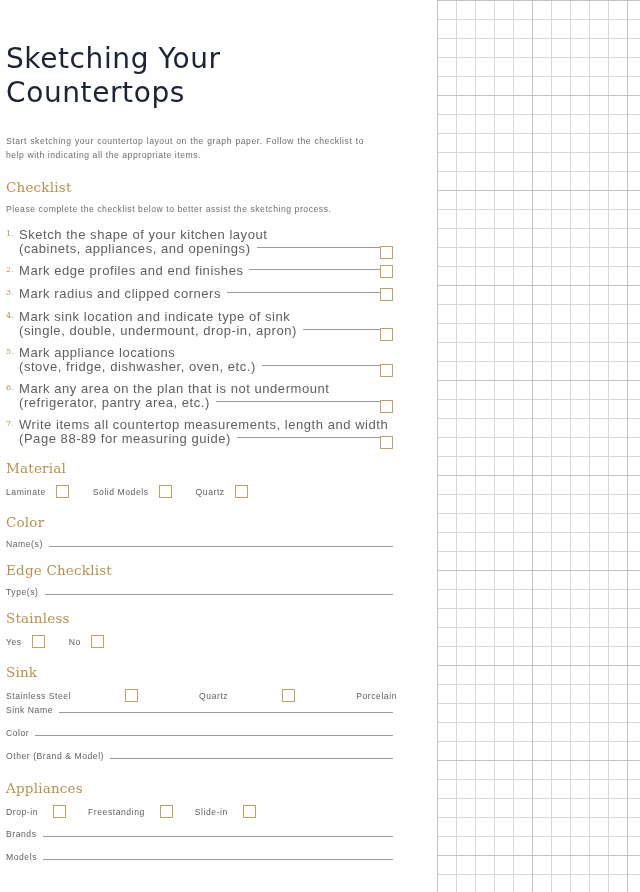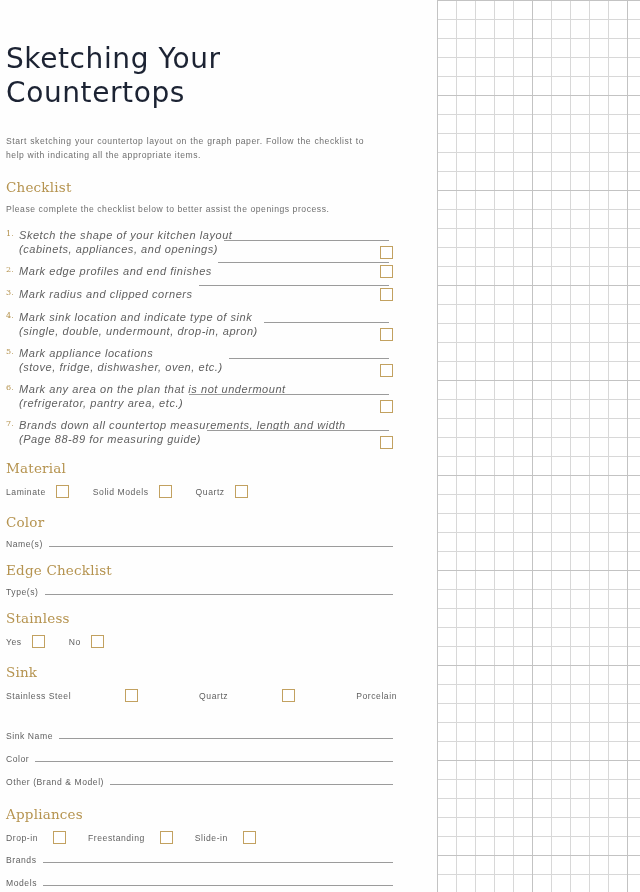--- a/index.html
+++ b/index.html
@@ -91,34 +91,33 @@
     font-size: 8px;
     color: #b5934f;
     width: 13px;
     flex: 0 0 13px;
     padding-top: 1px;
     letter-spacing: 0.2px;
   }
 
   .cl-body {
     flex: 1 1 auto;
-    font-size: 11px;
+    font-size: 13px;
     line-height: 14px;
     color: #5f5f5f;
     letter-spacing: 0.55px;
     position: relative;
     padding-right: 4px;
-    font-style: italic;
   }
 
   .cl-line1 { display: block; }
 
   .cl-line2 {
     display: flex;
-    align-items: flex-start;
+    align-items: center;
   }
 
   .cl-tail {
     flex: 0 0 auto;
     white-space: pre;
   }
 
   .rule {
     flex: 1 1 auto;
     border-bottom: 1px solid #9b9b9b;
@@ -209,21 +208,21 @@
 <div class="page">
 
   <div class="form-pane">
     <div class="inner">
 
       <h1 class="doc-title">Sketching Your Countertops</h1>
 
       <p class="intro">Start sketching your countertop layout on the graph paper. Follow the checklist to help with indicating all the appropriate items.</p>
 
       <h2 class="section-head">Checklist</h2>
-      <p class="sub-note">Please complete the checklist below to better assist the openings process.</p>
+      <p class="sub-note">Please complete the checklist below to better assist the sketching process.</p>
 
       <div class="checklist">
 
         <div class="cl-item">
           <span class="cl-num">1.</span>
           <span class="cl-body">
             <span class="cl-line1">Sketch the shape of your kitchen layout</span>
             <span class="cl-line2">
               <span class="cl-tail">(cabinets, appliances, and openings)</span>
               <span class="rule"></span>
@@ -286,21 +285,21 @@
               <span class="cl-tail">(refrigerator, pantry area, etc.)</span>
               <span class="rule"></span>
             </span>
           </span>
           <span class="cl-box" style="top:18px;"></span>
         </div>
 
         <div class="cl-item">
           <span class="cl-num">7.</span>
           <span class="cl-body">
-            <span class="cl-line1">Brands down all countertop measurements, length and width</span>
+            <span class="cl-line1">Write items all countertop measurements, length and width</span>
             <span class="cl-line2">
               <span class="cl-tail">(Page 88-89 for measuring guide)</span>
               <span class="rule"></span>
             </span>
           </span>
           <span class="cl-box" style="top:18px;"></span>
         </div>
 
       </div>
 
@@ -337,21 +336,21 @@
         <div class="opt-row">
           <span class="opt-label">Yes</span>
           <span class="opt-box"></span>
           <span class="opt-label">No</span>
           <span class="opt-box last"></span>
         </div>
       </div>
 
       <div class="sec">
         <h2 class="section-head">Sink</h2>
-        <div class="opt-row" style="margin-bottom:29px;gap:44px;">
+        <div class="opt-row" style="margin-bottom:3px;gap:44px;">
           <span class="opt-label">Stainless Steel</span>
           <span class="opt-box" style="margin:0 17px 0 10px;"></span>
           <span class="opt-label">Quartz</span>
           <span class="opt-box" style="margin:0 17px 0 10px;"></span>
           <span class="opt-label">Porcelain</span>
           <span class="opt-box" style="margin:0 17px 0 10px;"></span>
           <span class="opt-label">Acrylic</span>
           <span class="opt-box last"></span>
         </div>
         <div class="field-row">

